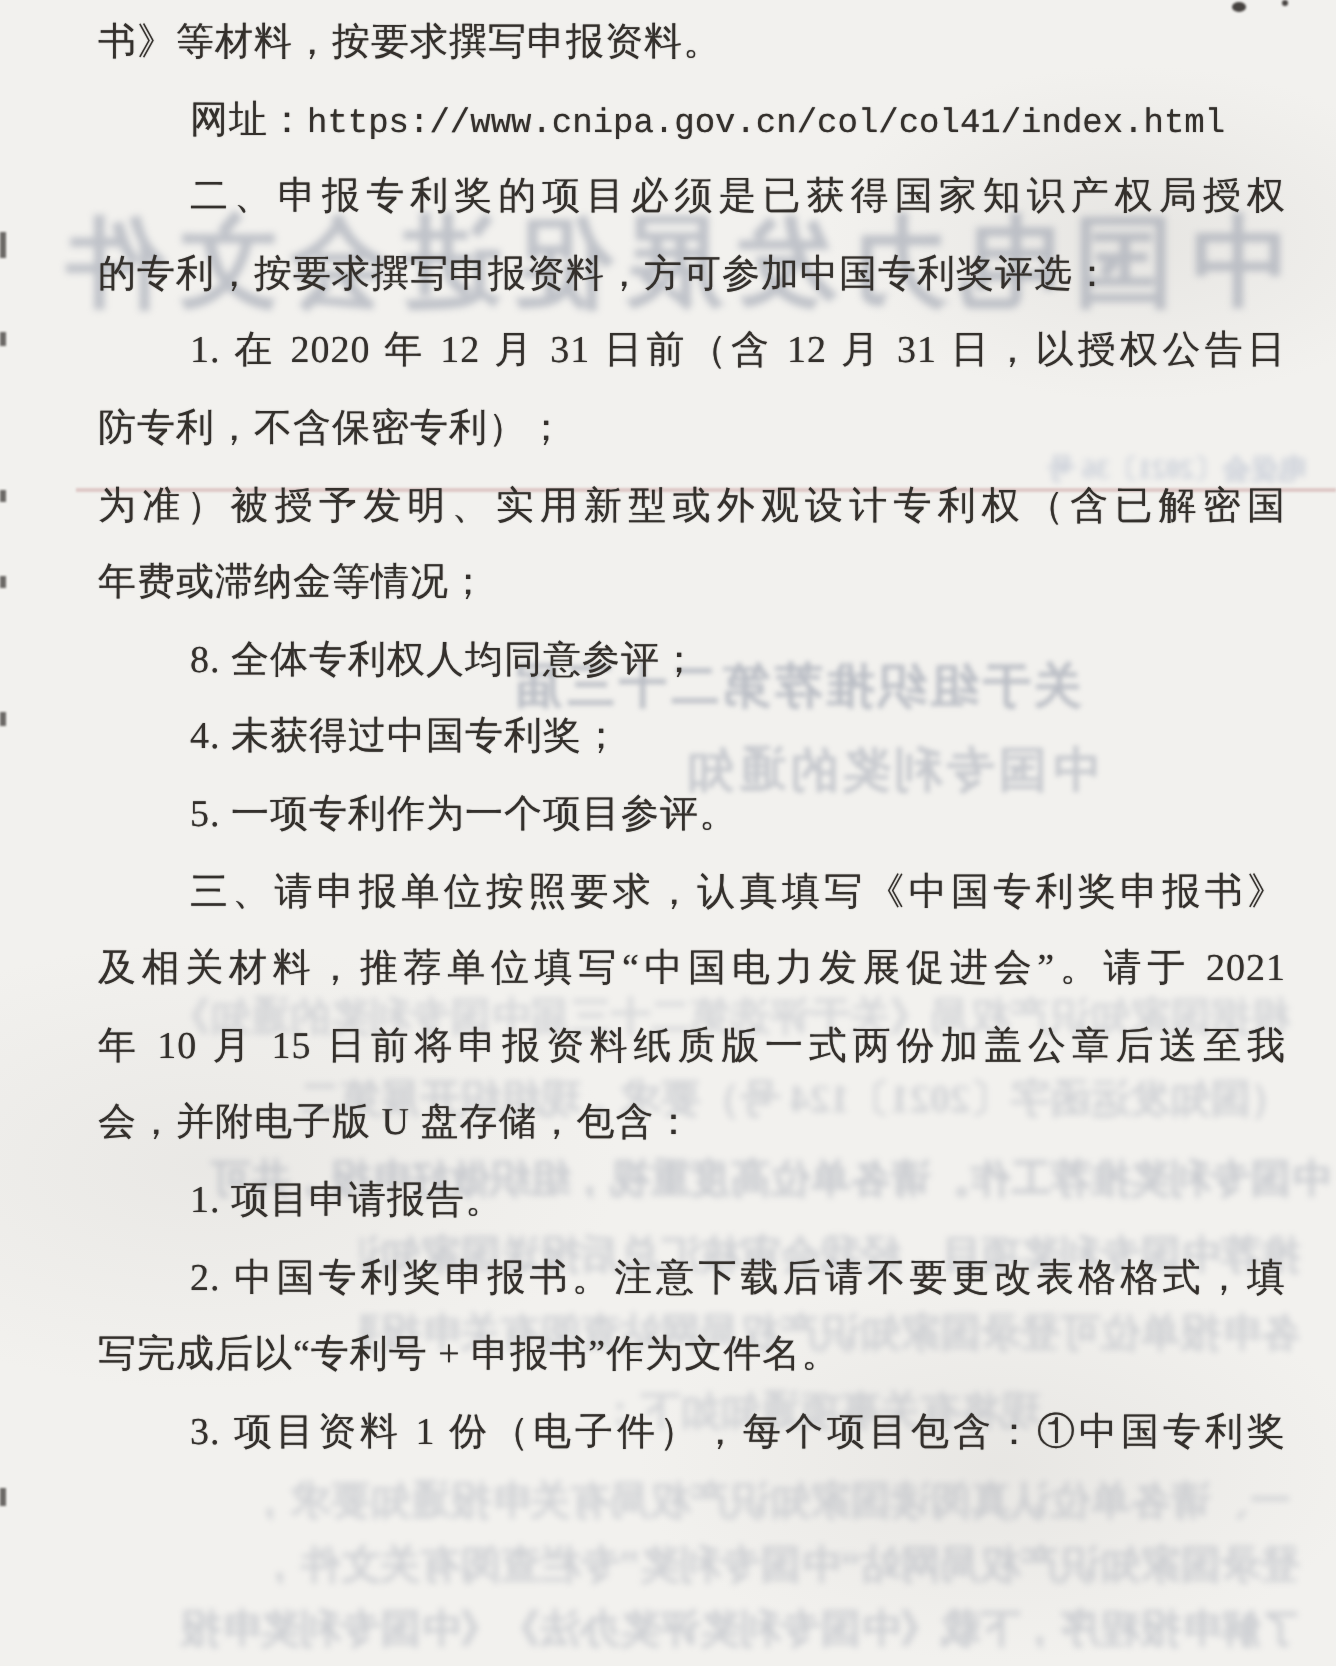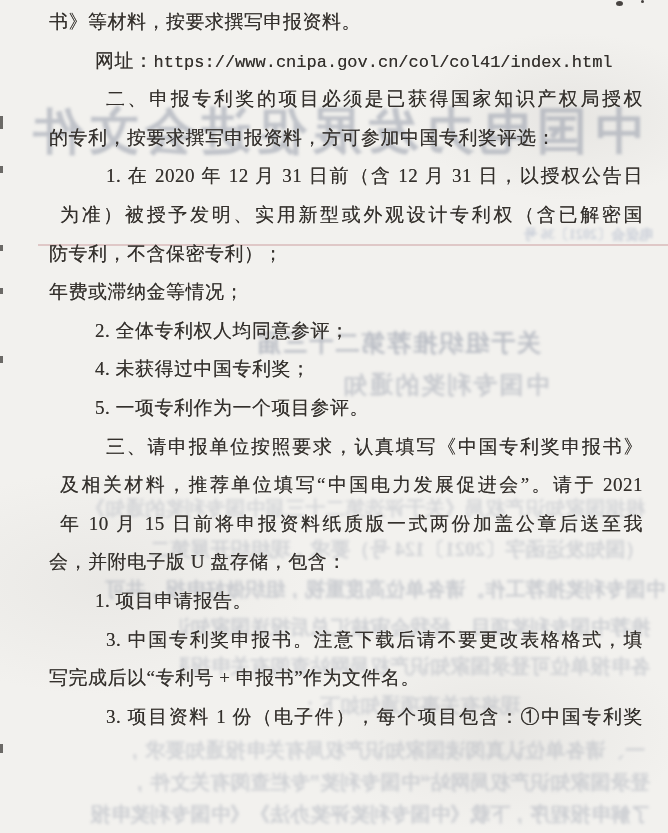--- a/index.html
+++ b/index.html
@@ -43,21 +43,21 @@
   .line{
     height:38.6px;line-height:38.6px;
     font-size:19px;color:#34302c;
     text-shadow:0 0 .6px rgba(40,38,35,.65);
     padding-right:25px;
     white-space:nowrap;
     letter-spacing:.5px;
   }
   .cont{padding-left:49px;}
   .para{padding-left:95px;}
-  .justify{white-space:normal;text-align:justify;text-align-last:justify;margin-left:11px;}
+  .justify{white-space:normal;text-align:justify;text-align-last:justify;}
   .mono{font-family:"Liberation Mono","DejaVu Sans Mono",monospace;font-size:17px;letter-spacing:0;}
   
   .speck{position:absolute;background:#474340;border-radius:50%;filter:blur(.5px);}
   .edge-sliver{position:absolute;left:0;width:3px;background:#3f3c39;opacity:.75;filter:blur(.4px);}
 </style>
 </head>
 <body>
 
 <div class="page">
 
@@ -79,32 +79,32 @@
         <div class="ghost mirror" style="left: 20px; top: 801px; width: 630px; opacity: 0.36; font-size: 20px;">了解申报程序，下载《中国专利奖评奖办法》《中国专利奖申报</div>
       </div>
   </div>
 
   <div class="textlayer" id="textlayer">
       <div class="line cont">书》等材料，按要求撰写申报资料。</div>
       <div class="line para"><span>网址：</span><span class="mono">https://www.cnipa.gov.cn/col/col41/index.html</span></div>
       <div class="line para justify">二、申报专利奖的项目必须是已获得国家知识产权局授权</div>
       <div class="line cont">的专利，按要求撰写申报资料，方可参加中国专利奖评选：</div>
       <div class="line para justify">1. 在 2020 年 12 月 31 日前（含 12 月 31 日，以授权公告日</div>
+      <div class="line cont">防专利，不含保密专利）；</div>
       <div class="line cont justify">为准）被授予发明、实用新型或外观设计专利权（含已解密国</div>
-      <div class="line cont">防专利，不含保密专利）；</div>
       <div class="line cont">年费或滞纳金等情况；</div>
-      <div class="line para">2. 全体专利权人均同意参评；</div>
+      <div class="line para">8. 全体专利权人均同意参评；</div>
       <div class="line para">4. 未获得过中国专利奖；</div>
       <div class="line para">5. 一项专利作为一个项目参评。</div>
       <div class="line para justify">三、请申报单位按照要求，认真填写《中国专利奖申报书》</div>
       <div class="line cont justify">及相关材料，推荐单位填写“中国电力发展促进会”。请于 2021</div>
       <div class="line cont justify">年 10 月 15 日前将申报资料纸质版一式两份加盖公章后送至我</div>
       <div class="line cont">会，并附电子版 U 盘存储，包含：</div>
       <div class="line para">1. 项目申请报告。</div>
-      <div class="line para justify">3. 中国专利奖申报书。注意下载后请不要更改表格格式，填</div>
+      <div class="line para justify">2. 中国专利奖申报书。注意下载后请不要更改表格格式，填</div>
       <div class="line cont">写完成后以“专利号 + 申报书”作为文件名。</div>
       <div class="line para justify">3. 项目资料 1 份（电子件），每个项目包含：①中国专利奖</div>
     </div>
 
   <div id="artifacts">
       <div class="speck" style="left: 616px; top: 1px; width: 7px; height: 5px;"></div>
       <div class="speck" style="left: 641px; top: 0px; width: 3px; height: 3px;"></div>
       <div class="edge-sliver" style="top: 116px; height: 13px;"></div>
       <div class="edge-sliver" style="top: 166px; height: 7px;"></div>
       <div class="edge-sliver" style="top: 245px; height: 6px;"></div>

